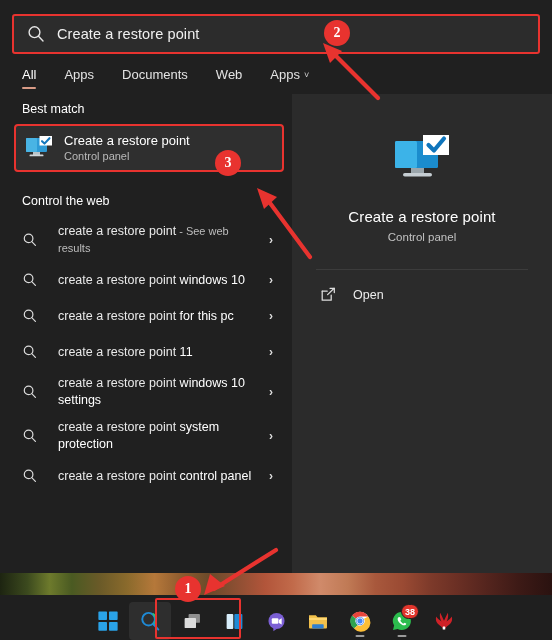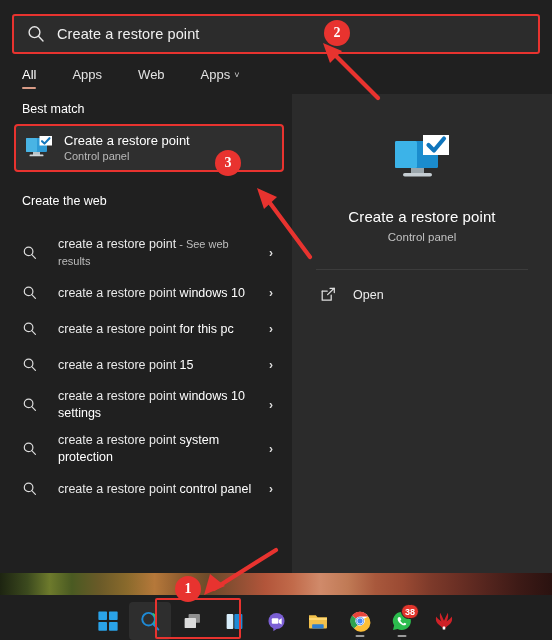--- a/index.html
+++ b/index.html
@@ -44,21 +44,21 @@
     color: #f0f0f0;
     font-size: 14.5px;
     letter-spacing: .1px;
     white-space: nowrap;
   }
 
   
   .tabs {
     display: flex;
     align-items: flex-start;
-    gap: 36px;
+    gap: 28px;
     padding: 13px 12px 0 22px;
     height: 40px;
   }
   .tab {
     position: relative;
     color: #e3e3e3;
     font-size: 13px;
     padding-bottom: 7px;
     cursor: default;
     white-space: nowrap;
@@ -99,21 +99,21 @@
     background: #2f2f2f;
     border: 2px solid #e8332f;
     border-radius: 4px;
     padding: 0 10px 0 8px;
   }
   .bestmatch .bm-ico { width: 30px; flex: 0 0 30px; height: 30px; margin-right: 10px; }
   .bm-title { color: #ffffff; font-size: 13px; line-height: 15px; }
   .bm-sub { color: #b9b9b9; font-size: 11px; line-height: 14px; margin-top: 1px; }
 
   
-  .weblist { margin-top: 15px; }
+  .weblist { margin-top: 2px; }
   .webrow {
     display: flex;
     align-items: center;
     min-height: 36px;
     padding: 5px 14px 5px 22px;
     position: relative;
   }
   .webrow .w-ico { width: 16px; height: 16px; flex: 0 0 16px; margin-right: 20px; }
   .webrow .w-text {
     flex: 1;
@@ -270,20 +270,23 @@
         <span class="s-text">Create a restore point</span>
       </div>
     </div>
 
     <div class="tabs">
       <div class="tab active">
         <span>All</span>
       </div>
       <div class="tab">
         <span>Apps</span>
+      </div>
+      <div class="tab">
+        <span>Documents</span>
       </div>
       <div class="tab">
         <span>Web</span>
       </div>
       <div class="tab">
         <span>Apps</span><span class="chev">˅</span>
       </div>
     </div>
 
     <div class="body">
@@ -304,21 +307,21 @@
                 <polyline points="18,8.2 20.5,10.6 25.5,5.2" fill="none" stroke="#1477bd" stroke-width="2.1" stroke-linecap="round" stroke-linejoin="round"></polyline>
               </svg>
             </span>
             <span>
               <div class="bm-title">Create a restore point</div>
               <div class="bm-sub">Control panel</div>
             </span>
           </div>
         </div>
 
-        <div class="section-head" style="padding-top:22px">Create the web</div>
+        <div class="section-head" style="padding-top:22px">Control the web</div>
 
         <div class="weblist">
 
           <div class="webrow">
             <span class="w-ico">
               <svg viewBox="0 0 16 16" width="16" height="16">
                 <circle cx="6.6" cy="6.4" r="4.3" fill="none" stroke="#dcdcdc" stroke-width="1.2"></circle>
                 <line x1="9.8" y1="9.6" x2="13.4" y2="13.3" stroke="#dcdcdc" stroke-width="1.2" stroke-linecap="round"></line>
               </svg>
             </span>
@@ -348,21 +351,21 @@
             <span class="w-chev">›</span>
           </div>
 
           <div class="webrow">
             <span class="w-ico">
               <svg viewBox="0 0 16 16" width="16" height="16">
                 <circle cx="6.6" cy="6.4" r="4.3" fill="none" stroke="#dcdcdc" stroke-width="1.2"></circle>
                 <line x1="9.8" y1="9.6" x2="13.4" y2="13.3" stroke="#dcdcdc" stroke-width="1.2" stroke-linecap="round"></line>
               </svg>
             </span>
-            <span class="w-text"><span class="lite">create a restore point </span><span class="bold">15</span></span>
+            <span class="w-text"><span class="lite">create a restore point </span><span class="bold">11</span></span>
             <span class="w-chev">›</span>
           </div>
 
           <div class="webrow">
             <span class="w-ico">
               <svg viewBox="0 0 16 16" width="16" height="16">
                 <circle cx="6.6" cy="6.4" r="4.3" fill="none" stroke="#dcdcdc" stroke-width="1.2"></circle>
                 <line x1="9.8" y1="9.6" x2="13.4" y2="13.3" stroke="#dcdcdc" stroke-width="1.2" stroke-linecap="round"></line>
               </svg>
             </span>

